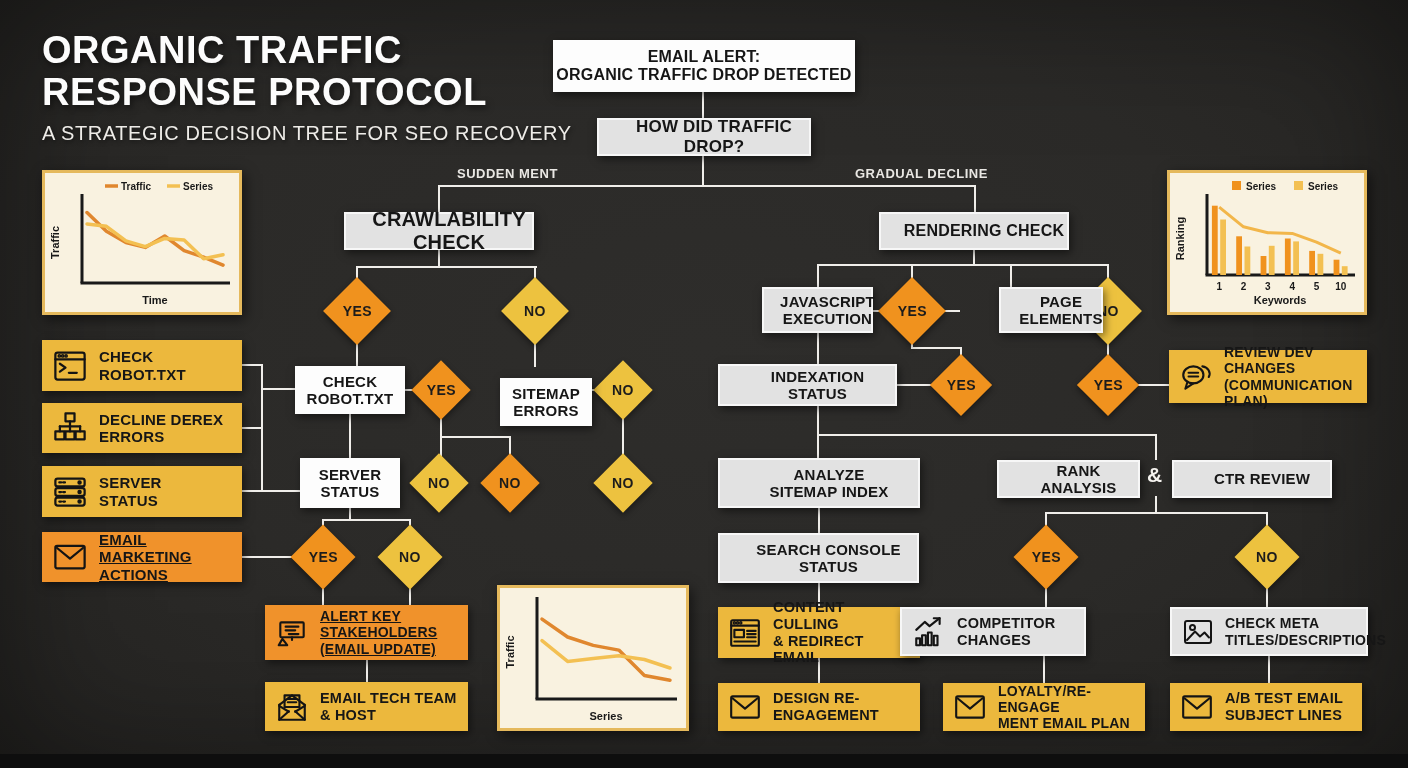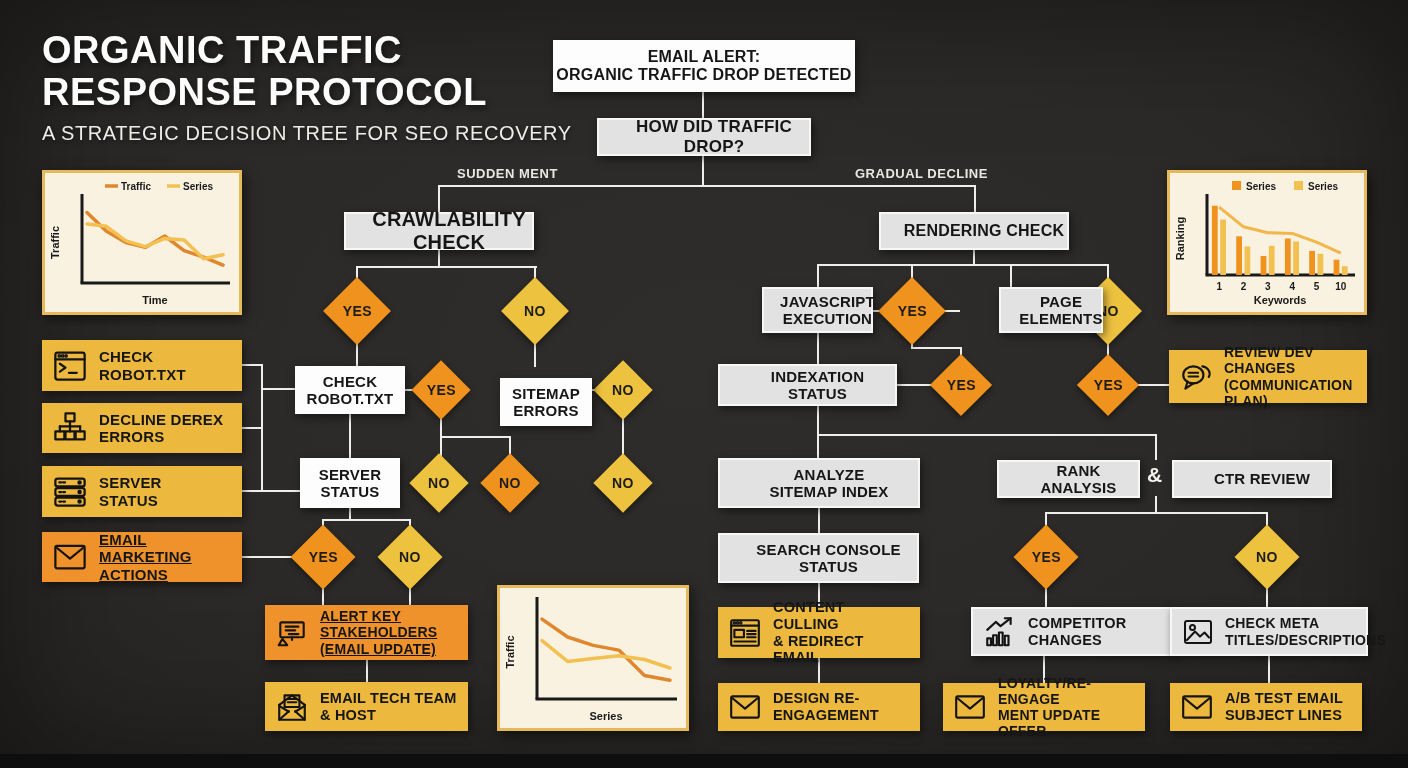--- a/index.html
+++ b/index.html
@@ -144,21 +144,21 @@
     <span class="ico">
       <svg width="34" height="34" viewBox="0 0 32 32">
           <rect x="3" y="6" width="26" height="20" rx="1.5"></rect>
           <polyline points="4.5,8 16,17.5 27.5,8"></polyline>
         </svg>
     </span>
     <span class="lbl">DESIGN RE-
 ENGAGEMENT</span>
   </div>
 
-  <div class="node gray action" style="left:971px;top:607px;width:202px;height:49px;font-size:14.5px;">
+  <div class="node gray action" style="left:900px;top:607px;width:186px;height:49px;font-size:14.5px;">
     <span class="ico">
       <svg width="34" height="34" viewBox="0 0 32 32">
           <polyline points="4,14 12,6.5 16.5,10.5 26,3"></polyline>
           <polyline points="20.5,3 26,3 26,8.5"></polyline>
           <rect x="4" y="22" width="3.5" height="6.5"></rect>
           <rect x="9.5" y="19" width="3.5" height="9.5"></rect>
           <rect x="15" y="16.5" width="3.5" height="12"></rect>
           <rect x="20.5" y="19.5" width="3.5" height="9"></rect>
         </svg>
     </span>
@@ -166,21 +166,21 @@
 CHANGES</span>
   </div>
   <div class="node yellow action" style="left:943px;top:683px;width:202px;height:48px;font-size:14px;">
     <span class="ico">
       <svg width="34" height="34" viewBox="0 0 32 32">
           <rect x="3" y="6" width="26" height="20" rx="1.5"></rect>
           <polyline points="4.5,8 16,17.5 27.5,8"></polyline>
         </svg>
     </span>
     <span class="lbl">LOYALTY/RE-ENGAGE
-MENT UPDATE OFFER</span>
+MENT EMAIL PLAN</span>
   </div>
 
   <div class="node gray action" style="left:1170px;top:607px;width:198px;height:49px;font-size:14px;">
     <span class="ico">
       <svg width="32" height="32" viewBox="0 0 32 32">
           <rect x="3" y="5" width="26" height="22" rx="2"></rect>
           <circle cx="10.5" cy="11.5" r="2.5"></circle>
           <polyline points="5,24 13,15.5 18,20.5 22.5,16.5 27,21.5"></polyline>
         </svg>
     </span>

